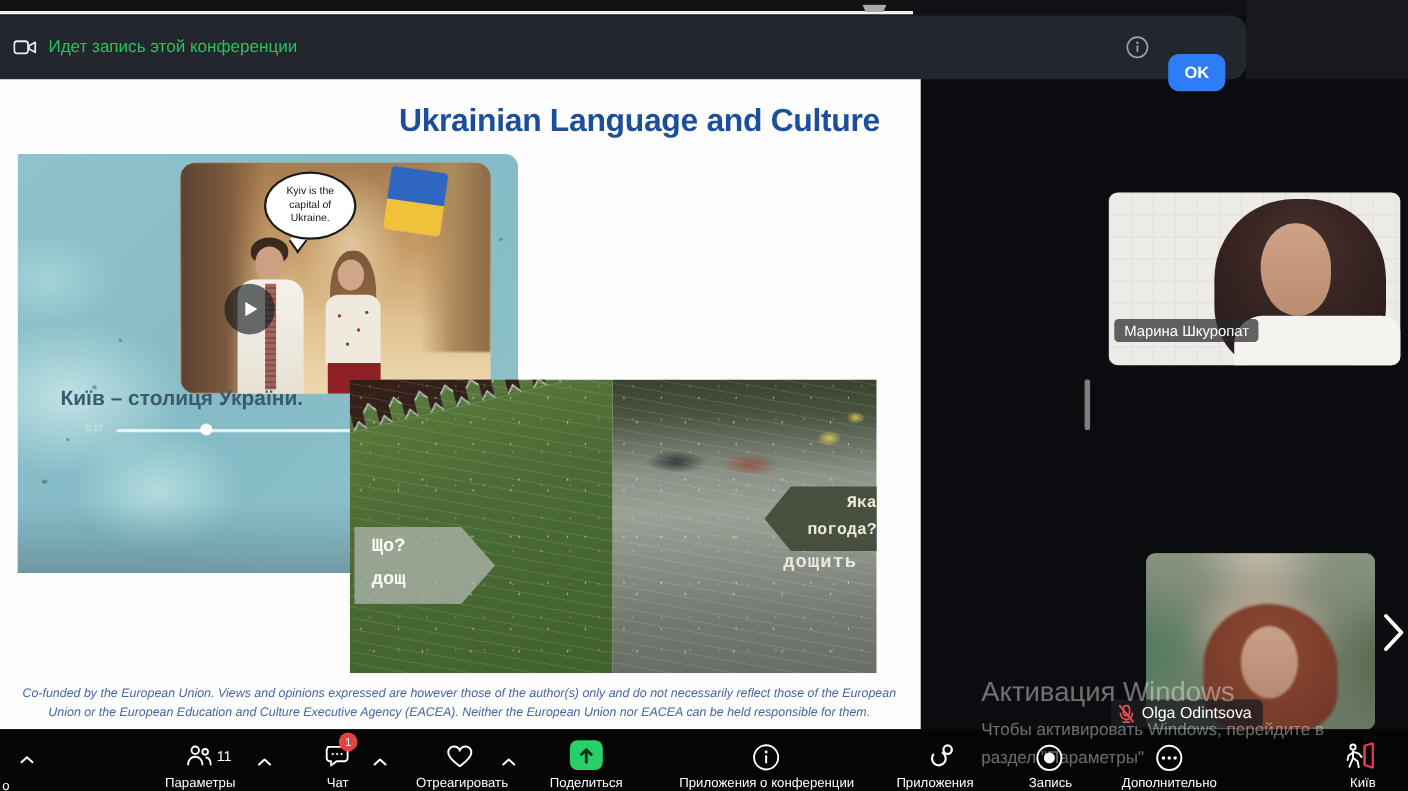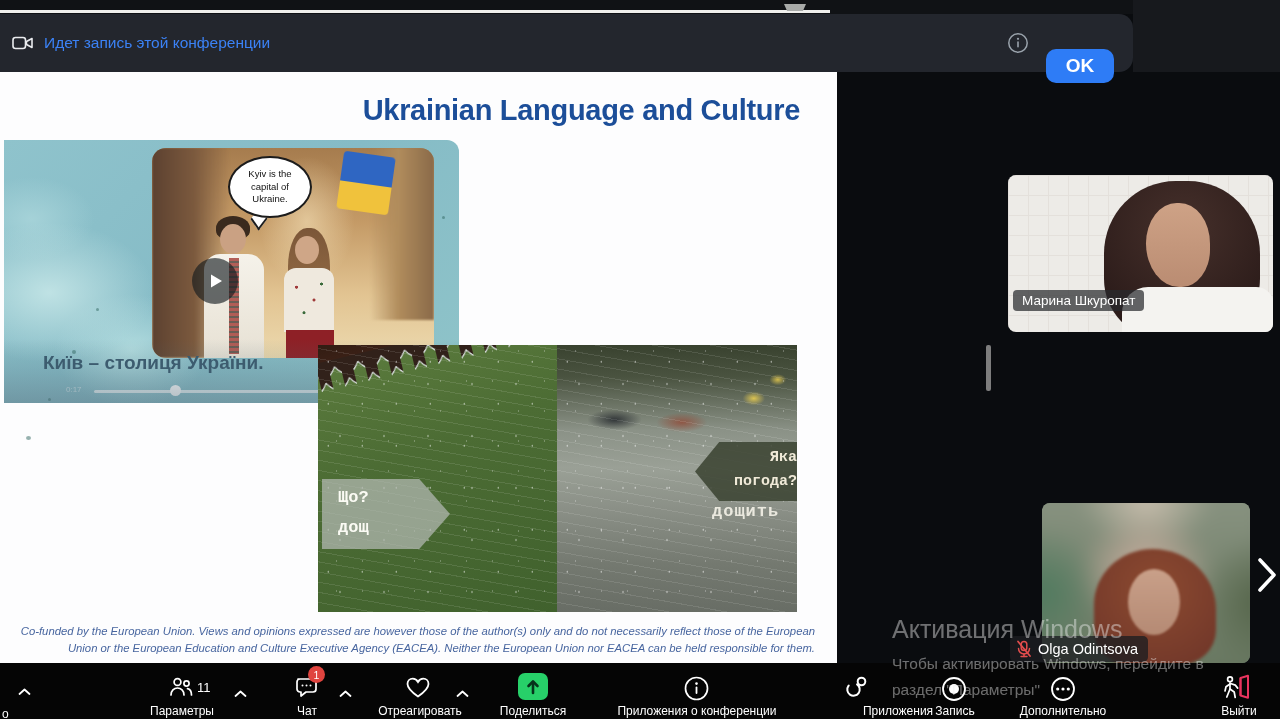--- a/index.html
+++ b/index.html
@@ -10,30 +10,30 @@
   
   .top-black{left:0;top:0;width:1280px;height:14px;background:#101215;}
   .top-right-panel{left:1133px;top:0;width:147px;height:72px;background:#17191d;}
   .win-line{left:0;top:10px;width:830px;height:3px;background:#efefec;}
   .top-notch{left:784px;top:4px;width:22px;height:7px;background:#a8aaa8;
              clip-path:polygon(14% 100%,86% 100%,100% 0,0 0);}
 
   
   .banner{left:0;top:14px;width:1133px;height:58px;background:#23262d;border-radius:0 14px 14px 0;
           display:flex;align-items:center;}
-  .banner-text{font-size:15.5px;color:#3b82f6;margin-left:10px;}
-  .ok-btn{width:68px;height:34px;background:#2e7cf6;border-radius:10px;color:#fff;font-weight:bold;
-          font-size:19px;display:flex;align-items:center;justify-content:center;cursor:pointer;margin-top:46px;}
+  .banner-text{font-size:15.5px;color:#22c55e;margin-left:10px;}
+  .ok-btn{width:52px;height:34px;background:#2e7cf6;border-radius:10px;color:#fff;font-weight:bold;
+          font-size:15px;display:flex;align-items:center;justify-content:center;cursor:pointer;margin-top:46px;}
 
   
   .slide{left:0;top:72px;width:837px;height:591px;background:#fdfdfe;overflow:hidden;}
   .slide-title{position:absolute;left:0;top:22px;width:800px;text-align:right;
                font-size:29px;font-weight:bold;color:#1c4e99;letter-spacing:-0.3px;}
 
-  .teal-card{position:absolute;left:4px;top:68px;width:455px;height:263px;border-radius:0 12px 12px 0;
+  .teal-card{position:absolute;left:16px;top:68px;width:455px;height:381px;border-radius:0 12px 12px 0;
     background:
       radial-gradient(150px 100px at 10% 58%, #bfe2e4 0%, rgba(191,226,228,0) 70%),
       radial-gradient(110px 80px at 28% 80%, #b2dcdf 0%, rgba(178,220,223,0) 70%),
       radial-gradient(90px 60px at 6% 30%, #a5d2d8 0%, rgba(165,210,216,0) 70%),
       linear-gradient(135deg,#8fc3cc 0%,#85bbc6 50%,#8fc4c9 100%);}
   .card-shade{position:absolute;left:0;bottom:0;width:100%;height:64px;border-radius:0 0 12px 0;
     background:linear-gradient(180deg,rgba(74,102,116,0) 0%,rgba(74,102,116,.18) 45%,rgba(84,106,120,.45) 100%);}
   .speck{position:absolute;border-radius:50%;background:#2f655f;opacity:.5;}
 
   .photo{position:absolute;left:148px;top:8px;width:282px;height:210px;border-radius:14px;overflow:hidden;
@@ -104,21 +104,21 @@
         background:rgba(180,186,180,.72);clip-path:polygon(0 0,76% 0,100% 50%,76% 100%,0 100%);
         padding:4px 0 0 16px;font-family:"Liberation Mono",monospace;font-weight:bold;font-size:17px;
         color:#fbfbf4;line-height:1.75;}
   .arrow-label-right{position:absolute;left:377px;top:97px;width:102px;height:55px;
         background:rgba(58,66,48,.85);clip-path:polygon(0 50%,22% 0,100% 0,100% 100%,22% 100%);
         padding:4px 8px 0 0;font-family:"Liberation Mono",monospace;font-weight:bold;font-size:15px;
         color:#f0ead8;line-height:1.6;text-align:right;}
   .rain-word{position:absolute;left:394px;top:157px;font-family:"Liberation Mono",monospace;font-weight:bold;
         font-size:17px;color:rgba(247,245,235,.88);letter-spacing:1px;}
 
-  .disclaimer{position:absolute;left:20px;top:551px;width:795px;text-align:right;font-style:italic;
+  .disclaimer{position:absolute;left:20px;top:551px;width:795px;text-align:center;font-style:italic;
         font-size:11.3px;line-height:1.5;color:#47659f;}
 
   
   .scroll-thumb{left:986px;top:345px;width:5px;height:46px;background:#7d7d7d;border-radius:2px;}
   .tile{border-radius:8px;overflow:hidden;}
   .tile-marina{left:1008px;top:175px;width:265px;height:157px;background:#edebe7;}
   .m-grid{position:absolute;inset:0;background-image:
         linear-gradient(#dcd8d2 1px,transparent 1px),linear-gradient(90deg,#dcd8d2 1px,transparent 1px);
         background-size:20px 20px;opacity:.55;}
   .m-hair{position:absolute;left:96px;top:6px;width:156px;height:158px;border-radius:46% 46% 38% 38%;
@@ -375,21 +375,21 @@
         </svg>
     </span>
     <span class="tb-label" style="left:697px">Приложения о конференции</span>
 
     <span class="tb-icon" style="left:844px">
       <svg width="26" height="25" viewBox="0 0 26 25" fill="none" stroke="#fff" stroke-width="2" stroke-linecap="round">
           <circle cx="17.5" cy="6.5" r="3.8"></circle>
           <circle cx="9.5" cy="14.5" r="6.2" stroke-dasharray="29 10" transform="rotate(-55 9.5 14.5)"></circle>
         </svg>
     </span>
-    <span class="tb-label" style="left:898px">Приложения</span>
+    <span class="tb-label" style="left:850px">Приложения</span>
 
     <span class="tb-icon" style="left:940px">
       <svg width="28" height="28" viewBox="0 0 28 28">
           <circle cx="14" cy="14" r="11" stroke="#fff" stroke-width="1.8" fill="none"></circle>
           <circle cx="14" cy="14" r="5" fill="#fff"></circle>
         </svg>
     </span>
     <span class="tb-label" style="left:955px">Запись</span>
 
     <span class="tb-icon" style="left:1049px">
@@ -408,16 +408,16 @@
             <circle cx="9" cy="5.2" r="2.4"></circle>
             <path d="M9 8.8v6.2l-3.2 8"></path>
             <path d="M9 15l4.2 3 1 5.5"></path>
             <path d="M9 10l-4 2.8-1 4.2"></path>
             <path d="M9.5 9.5l4.8 1.6 2.4 3"></path>
           </g>
           <path d="M19.5 4 27 1.8v22L19.5 21.5z" stroke="#e8345e" stroke-width="2" fill="none" stroke-linejoin="round"></path>
           <path d="M19.5 4v17.5" stroke="#e8345e" stroke-width="2"></path>
         </svg>
     </span>
-    <span class="tb-label" style="left:1239px">Выйти</span>
+    <span class="tb-label" style="left:1239px">Київ</span>
   </div>
 
 </div>
 
 </body></html>

